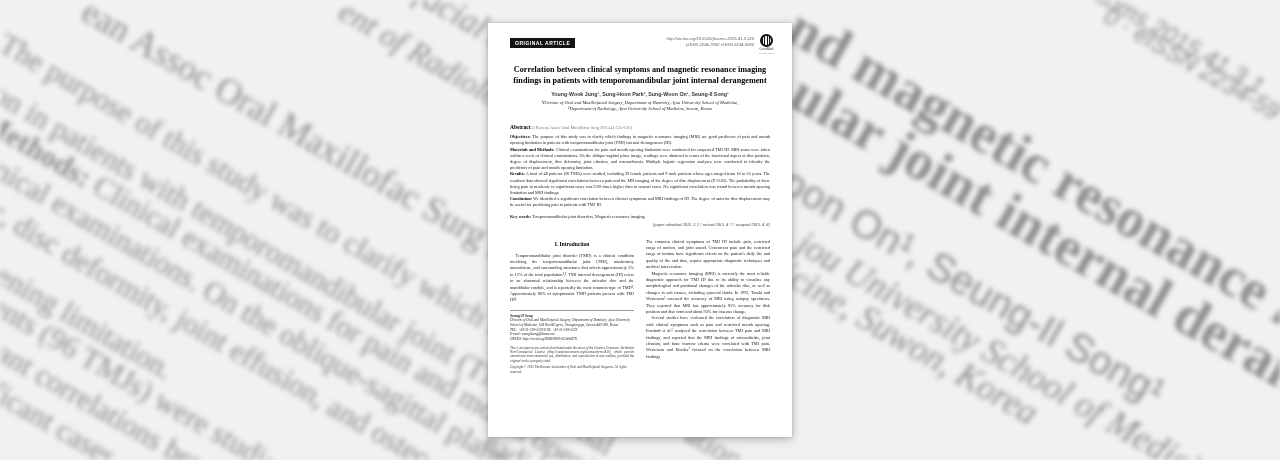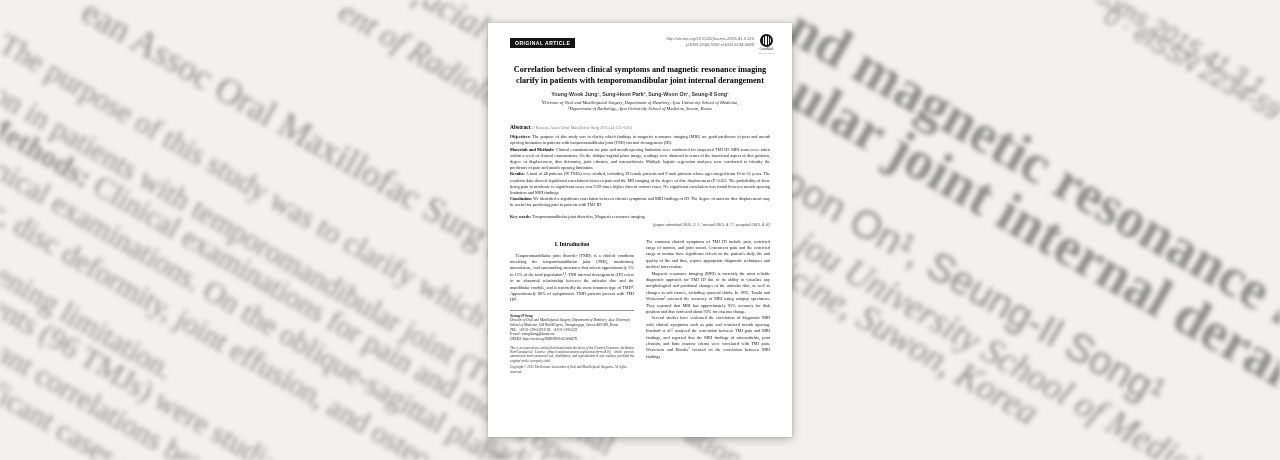--- a/index.html
+++ b/index.html
@@ -122,21 +122,21 @@
   </div>
 
   <div class="crossmark">
     <div class="cm-circle"></div>
     <div class="cm-label">CrossMark</div>
     <div class="cm-sub">click for updates</div>
   </div>
 
   <div class="title">
     <div>Correlation between clinical symptoms and magnetic resonance imaging</div>
-    <div>clarify in patients with temporomandibular joint internal derangement</div>
+    <div>findings in patients with temporomandibular joint internal derangement</div>
   </div>
 
   <div class="authors">Young-Wook Jung¹, Sung-Hoon Park², Sung-Woon On¹, Seung-Il Song¹</div>
 
   <div class="affils">
     <div>¹Division of Oral and Maxillofacial Surgery, Department of Dentistry, Ajou University School of Medicine,</div>
     <div>²Department of Radiology, Ajou University School of Medicine, Suwon, Korea</div>
   </div>
 
   <div class="scaledbody">

